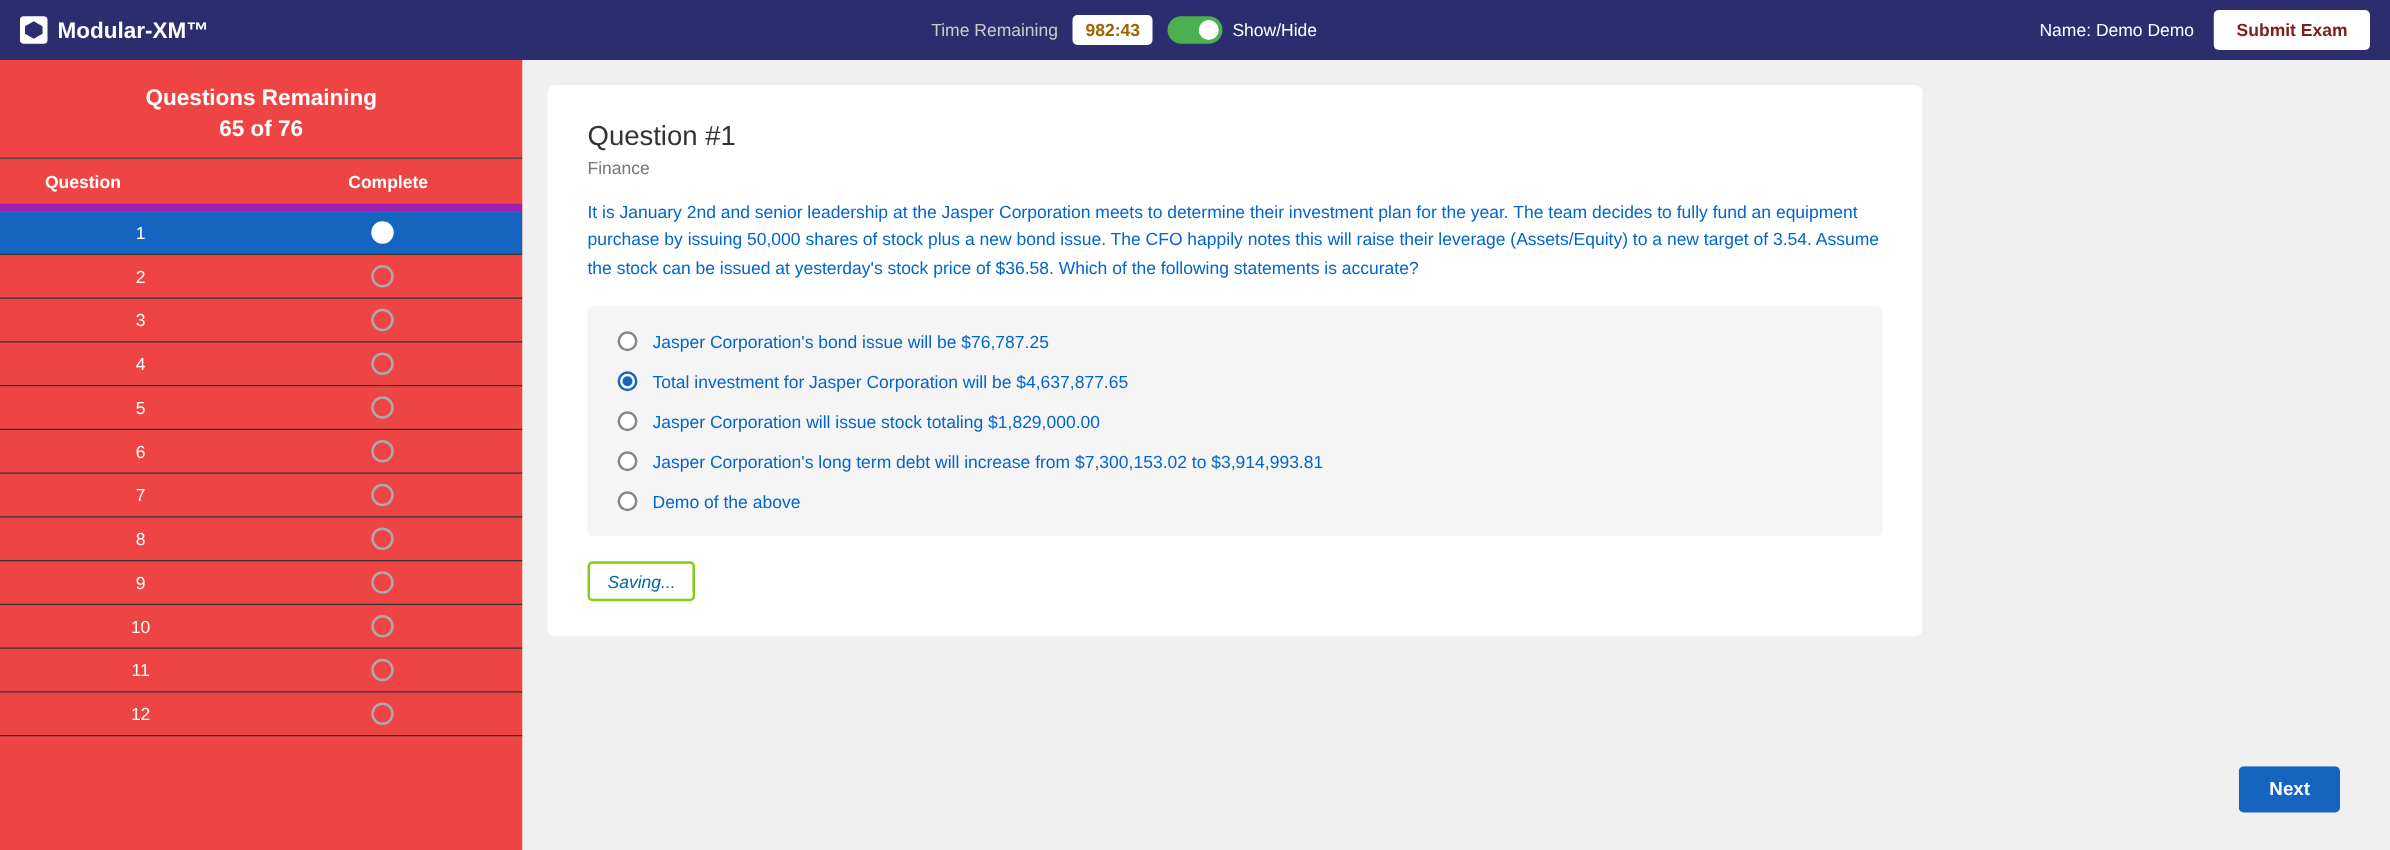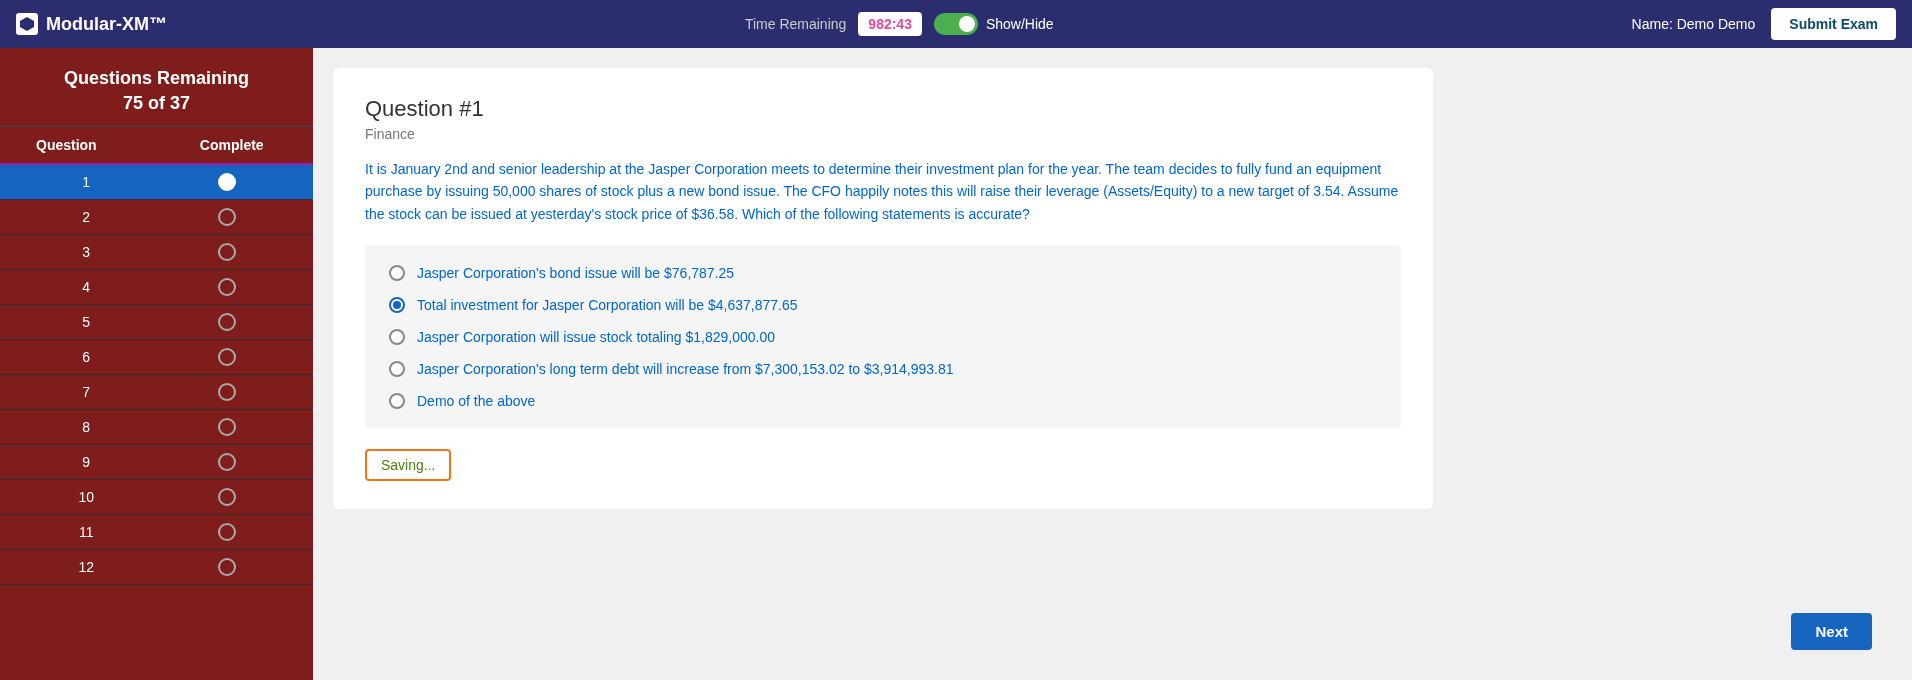--- a/index.html
+++ b/index.html
@@ -36,21 +36,21 @@
       font-weight: bold;
     }
     #header-center {
       display: flex;
       align-items: center;
       gap: 12px;
     }
     #time-label { color: #ccc; font-size: 14px; }
     #time-value {
       background: white;
-      color: #ec4899;
+      color: #a16207;
       padding: 4px 10px;
       border-radius: 4px;
       font-size: 14px;
       font-weight: bold;
     }
     #toggle-container {
       display: flex;
       align-items: center;
       gap: 8px;
     }
@@ -75,39 +75,39 @@
     #show-hide-label { color: white; font-size: 14px; }
     #header-right {
       display: flex;
       align-items: center;
       gap: 16px;
     }
     #user-name { color: white; font-size: 14px; }
     #user-name strong { font-weight: normal; }
     #submit-btn {
       background: white;
-      color: #0c4a6e;
+      color: #7f1d1d;
       border: none;
       padding: 8px 18px;
       border-radius: 4px;
       font-size: 14px;
       font-weight: bold;
       cursor: pointer;
     }
 
     
     #main {
       display: flex;
       height: calc(680px - 48px);
     }
 
     
     #sidebar {
-      width: 313px;
-      background: #7f1d1d;
+      width: 418px;
+      background: #ef4444;
       color: white;
       overflow-y: auto;
       flex-shrink: 0;
     }
     #sidebar-header {
       text-align: center;
       padding: 20px 16px 12px;
       border-bottom: 1px solid #444;
     }
     #sidebar-title {
@@ -115,21 +115,21 @@
       font-weight: bold;
       margin-bottom: 4px;
     }
     #sidebar-subtitle {
       font-size: 18px;
       font-weight: bold;
     }
     #sidebar-cols {
       display: flex;
       padding: 10px 16px;
-      border-bottom: 2px solid #a21caf;
+      border-bottom: 6px solid #a21caf;
     }
     .col-header {
       flex: 1;
       text-align: center;
       font-size: 14px;
       font-weight: bold;
       color: white;
     }
     .col-header:first-child { text-align: left; padding-left: 20px; }
     .col-header:last-child { text-align: center; }
@@ -238,27 +238,28 @@
       height: 8px;
       background: #1565c0;
       border-radius: 50%;
       top: 50%;
       left: 50%;
       transform: translate(-50%, -50%);
     }
     .answer-text { color: #0066cc; }
 
     #saving-btn {
-      border: 2px solid #f97316;
-      background: white;
-      color: #4d7c0f;
+      border: 2px solid #84cc16;
+      background: white;
+      color: #0369a1;
       padding: 6px 14px;
       border-radius: 4px;
       font-size: 14px;
       cursor: pointer;
+      font-style: italic;
     }
     #next-btn {
       position: fixed;
       bottom: 30px;
       right: 40px;
       background: #1565c0;
       color: white;
       border: none;
       padding: 10px 24px;
       border-radius: 4px;
@@ -294,21 +295,21 @@
     </span>
     <button id="submit-btn">Submit Exam</button>
   </div>
 </div>
 
 <div id="main">
 
   <div id="sidebar">
     <div id="sidebar-header">
       <div id="sidebar-title">Questions Remaining</div>
-      <div id="sidebar-subtitle">75 of 37</div>
+      <div id="sidebar-subtitle">65 of 76</div>
     </div>
     <div id="sidebar-cols">
       <div class="col-header">Question</div>
       <div class="col-header">Complete</div>
     </div>
     <div id="sidebar-rows">
     <div class="sidebar-row active">
     <div class="row-num">1</div>
     <div class="row-circle">
       <span class="circle-filled"></span>

